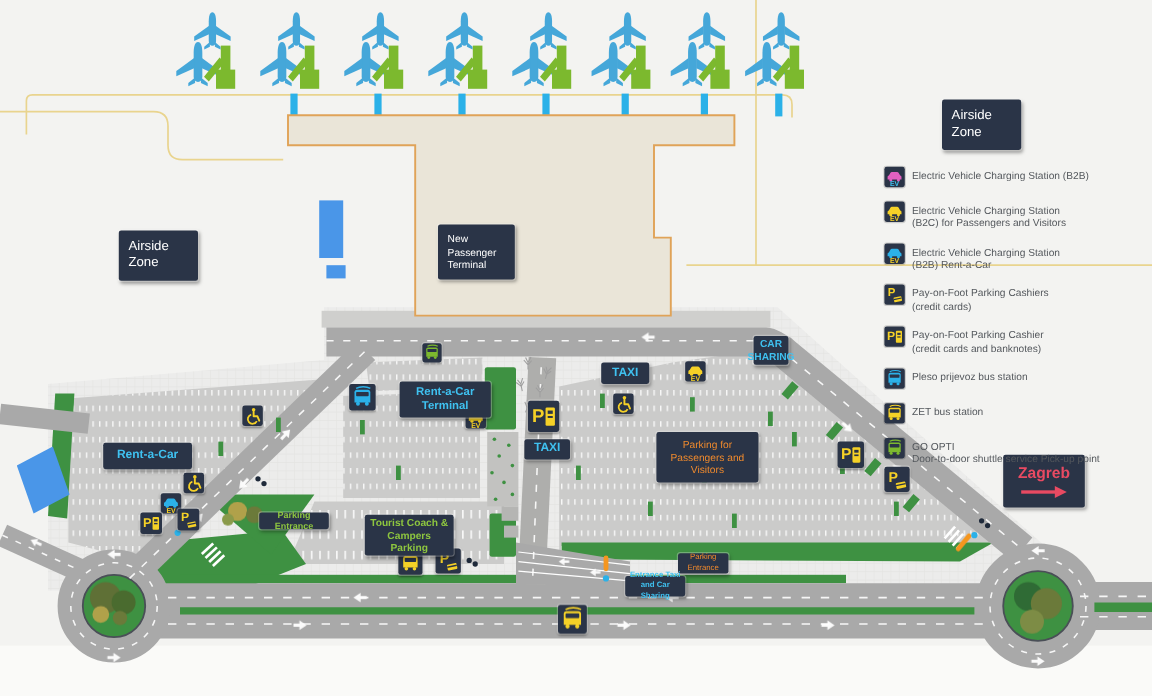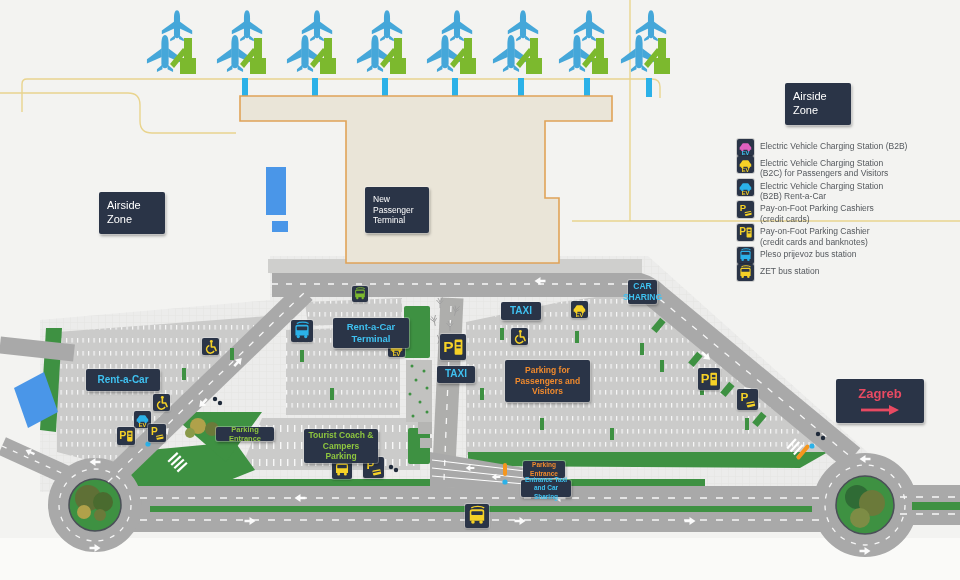--- a/index.html
+++ b/index.html
@@ -7,26 +7,26 @@
          font-family:"Liberation Sans",sans-serif;}
   svg text{font-family:"Liberation Sans",sans-serif;}
   .maplayer{position:absolute;left:0;top:0;}
   
   .sign{position:absolute;background:#2a3447;color:#fff;border-radius:2px;
         box-shadow:0 0 0 1px rgba(255,255,255,.28),1px 2px 3px rgba(0,0,0,.35);
         display:flex;align-items:center;justify-content:center;text-align:center;
         line-height:1.25;box-sizing:border-box;padding:2px 4px;z-index:5;}
   .sign.left{justify-content:flex-start;text-align:left;padding-left:8px;}
   .cyan{color:#3fc1f0;font-weight:bold;}
-  .orange{color:#f08a2d;font-weight:bold;}
+  .orange{color:#f08a2d;font-weight:normal;margin-left:42px;}
   .lgreen{color:#8ec63f;font-weight:bold;}
   .pink{color:#e84a62;font-weight:bold;}
   
   .legend{position:absolute;left:737px;top:139px;width:215px;display:flex;
-          flex-direction:column;gap:0;z-index:6;}
+          flex-direction:column;gap:12px;z-index:6;}
   .lrow{display:flex;gap:6px;align-items:flex-start;}
   .licon{width:17px;height:17px;flex:0 0 17px;background:#2a3447;border-radius:2px;
          box-shadow:0 0 0 1px rgba(0,0,0,.15);}
   .licon svg{display:block;width:100%;height:100%;}
   .ltext{font-size:8.5px;color:#54585d;line-height:1.22;white-space:pre-line;padding-top:2px;}
   
   .mapicon{position:absolute;background:#2a3447;border-radius:2px;z-index:4;
            box-shadow:0 0 0 1px rgba(255,255,255,.3),0 1px 2px rgba(0,0,0,.45);}
   .mapicon svg{display:block;width:100%;height:100%;}
   .zagreb-arrow{width:42px;height:12px;display:block;margin-top:2px;}
@@ -337,21 +337,21 @@
 <div class="sign cyan" style="left:86px;top:369px;width:74px;height:22px;font-size:10px;">Rent-a-Car</div>
 <div class="sign cyan" style="left:333px;top:318px;width:76px;height:30px;font-size:9.5px;">Rent-a-Car Terminal</div>
 <div class="sign cyan" style="left:437px;top:366px;width:38px;height:17px;font-size:10px;">TAXI</div>
 <div class="sign cyan" style="left:501px;top:302px;width:40px;height:18px;font-size:10px;">TAXI</div>
 <div class="sign cyan" style="left:592px;top:280px;width:29px;height:24px;font-size:8.5px;margin-left:36px;">CAR SHARING</div>
 <div class="sign orange" style="left:505px;top:360px;width:85px;height:42px;font-size:8.5px;">Parking for Passengers and Visitors</div>
 <div class="sign lgreen" style="left:304px;top:429px;width:74px;height:34px;font-size:8.5px;">Tourist Coach &amp; Campers Parking</div>
 <div class="sign lgreen" style="left:216px;top:427px;width:58px;height:14px;font-size:7.5px;padding:1px 3px;">Parking Entrance</div>
 <div class="sign orange" style="left:523px;top:461px;width:42px;height:17px;font-size:6.5px;padding:1px 2px;">Parking Entrance</div>
 <div class="sign cyan" style="left:521px;top:480px;width:50px;height:17px;font-size:6.5px;padding:1px 2px;">Entrance Taxi and Car Sharing</div>
-<div class="sign" style="left:836px;top:379px;width:88px;height:44px;flex-direction:column;">
+<div class="sign" style="left:836px;top:379px;width:68px;height:44px;flex-direction:column;">
   <span class="pink" style="font-size:13px;">Zagreb</span>
   <svg class="zagreb-arrow" viewBox="0 0 42 12">
     <rect x="2" y="4.6" width="30" height="2.8" fill="#e84a62"></rect>
     <polygon points="30,1 40,6 30,11" fill="#e84a62"></polygon>
   </svg>
 </div>
 
 <div class="legend" id="legend">
       <div class="lrow">
         <div class="licon">
@@ -430,20 +430,33 @@
           <svg viewBox="0 0 16 16">
   <path d="M12.8,2.6 C10.6,1.3 6.4,1.3 4.2,2.6" stroke="#f5d127" stroke-width=".9" fill="none"></path>
   <path d="M3.2,5 C3.2,4.1 3.8,3.5 4.7,3.5 H11.3 C12.2,3.5 12.8,4.1 12.8,5 V11.2 H3.2 Z" fill="#f5d127"></path>
   <rect x="4.2" y="4.8" width="7.6" height="2.6" rx=".5" fill="#2a3447"></rect>
   <circle cx="5.3" cy="12" r="1.2" fill="#f5d127"></circle>
             <circle cx="10.7" cy="12" r="1.2" fill="#f5d127"></circle>
           </svg>
         </div>
         <div class="ltext">ZET bus station</div>
       </div>
+      <div class="lrow">
+        <div class="licon">
+          <svg viewBox="0 0 16 16">
+  <path d="M12.8,2.6 C10.6,1.3 6.4,1.3 4.2,2.6" stroke="#7cb92e" stroke-width=".9" fill="none"></path>
+  <path d="M3.2,5 C3.2,4.1 3.8,3.5 4.7,3.5 H11.3 C12.2,3.5 12.8,4.1 12.8,5 V11.2 H3.2 Z" fill="#7cb92e"></path>
+  <rect x="4.2" y="4.8" width="7.6" height="2.6" rx=".5" fill="#2a3447"></rect>
+  <circle cx="5.3" cy="12" r="1.2" fill="#7cb92e"></circle>
+            <circle cx="10.7" cy="12" r="1.2" fill="#7cb92e"></circle>
+          </svg>
+        </div>
+        <div class="ltext">GO OPTI
+Door-to-door shuttle service Pick-up point</div>
+      </div>
     </div>
 
 <div class="mapicon" style="left: 291px; top: 320px; width: 22px; height: 22px;">
       <svg viewBox="0 0 16 16">
   <path d="M12.8,2.6 C10.6,1.3 6.4,1.3 4.2,2.6" stroke="#2bb1e8" stroke-width=".9" fill="none"></path>
   <path d="M3.2,5 C3.2,4.1 3.8,3.5 4.7,3.5 H11.3 C12.2,3.5 12.8,4.1 12.8,5 V11.2 H3.2 Z" fill="#2bb1e8"></path>
   <rect x="4.2" y="4.8" width="7.6" height="2.6" rx=".5" fill="#2a3447"></rect>
   <circle cx="5.3" cy="12" r="1.2" fill="#2bb1e8"></circle>
         <circle cx="10.7" cy="12" r="1.2" fill="#2bb1e8"></circle>
       </svg>

